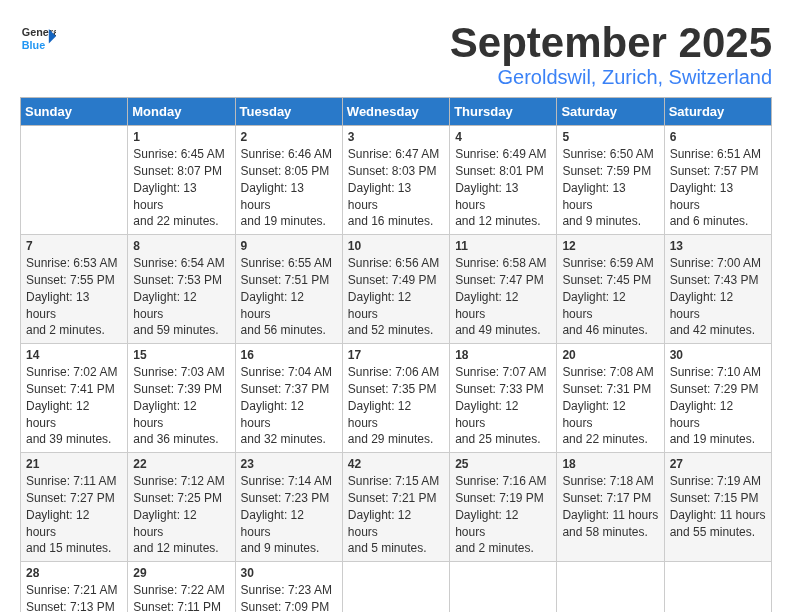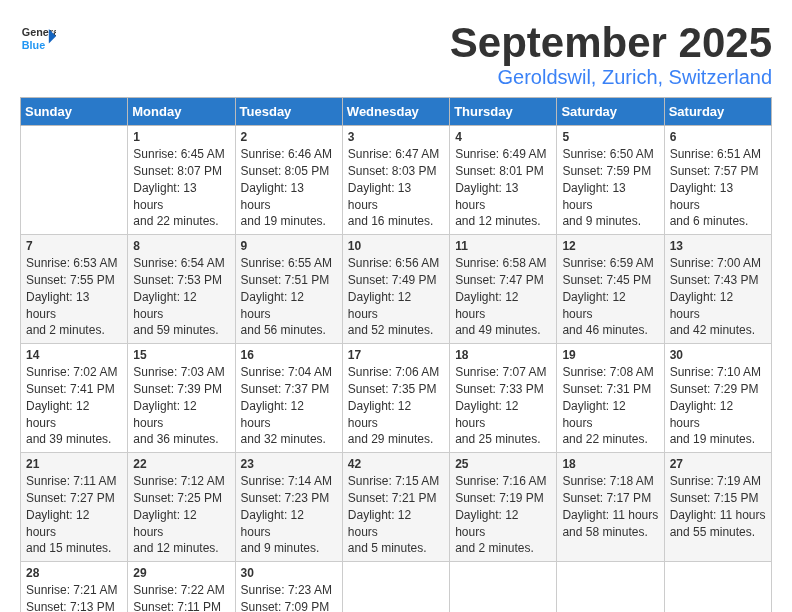--- a/index.html
+++ b/index.html
@@ -183,21 +183,21 @@
         </td>
         <td>
           <span class="day-num">17</span>
           <div class="cell-info">Sunrise: 7:06 AM<br>Sunset: 7:35 PM<br>Daylight: 12 hours<br>and 29 minutes.</div>
         </td>
         <td>
           <span class="day-num">18</span>
           <div class="cell-info">Sunrise: 7:07 AM<br>Sunset: 7:33 PM<br>Daylight: 12 hours<br>and 25 minutes.</div>
         </td>
         <td>
-          <span class="day-num">19</span>
+          <span class="day-num">20</span>
           <div class="cell-info">Sunrise: 7:08 AM<br>Sunset: 7:31 PM<br>Daylight: 12 hours<br>and 22 minutes.</div>
         </td>
         <td>
           <span class="day-num">30</span>
           <div class="cell-info">Sunrise: 7:10 AM<br>Sunset: 7:29 PM<br>Daylight: 12 hours<br>and 19 minutes.</div>
         </td>
       </tr>
       <tr>
         <td>
           <span class="day-num">21</span>

